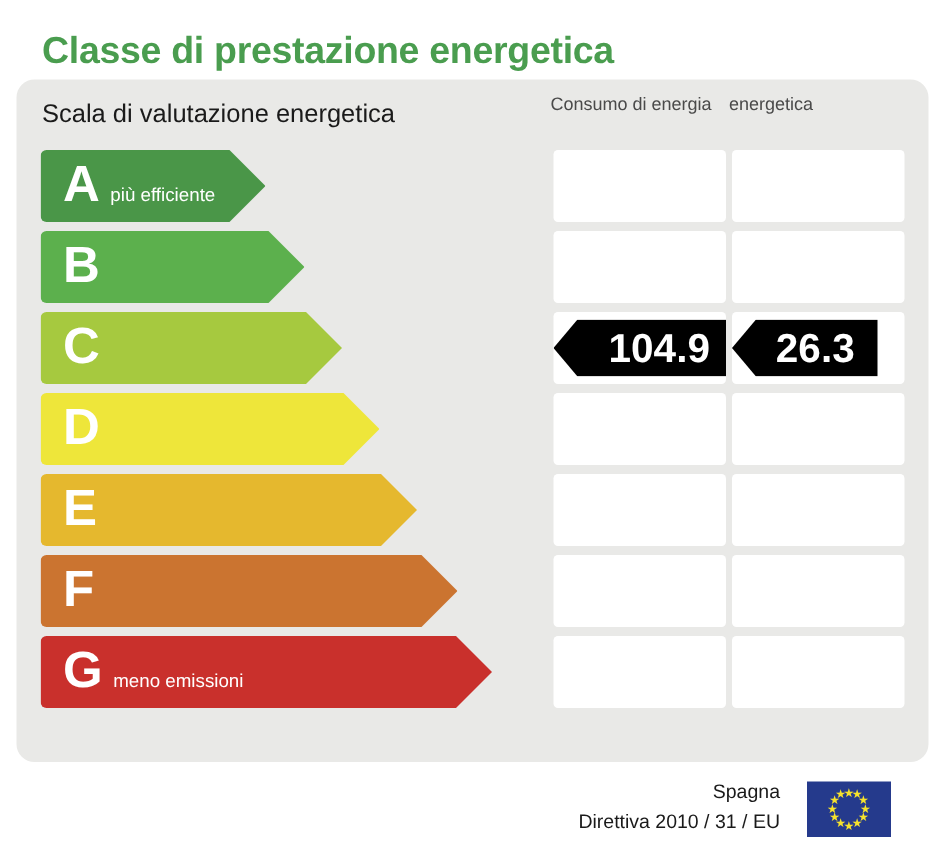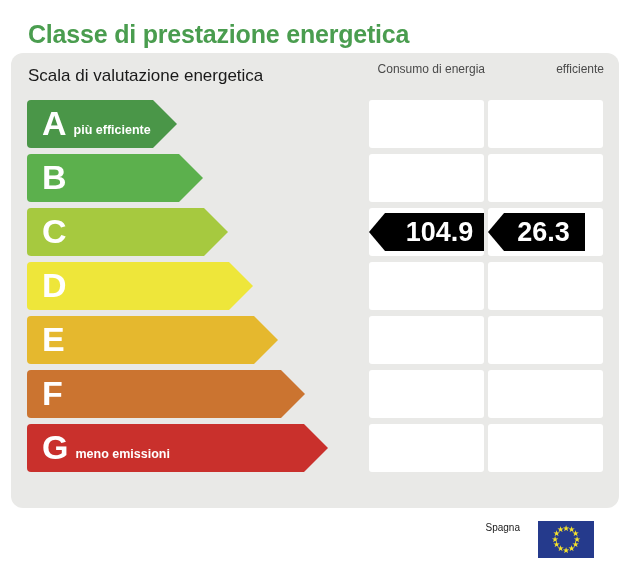--- a/index.html
+++ b/index.html
@@ -49,21 +49,21 @@
   .scale-heading {
     position: absolute;
     left: 28px;
     top: 66px;
     font-size: 17px;
     color: #1a1a1a;
     white-space: nowrap;
   }
   .col-head {
     position: absolute;
-    text-align: right;
+    text-align: left;
     color: #4a4a4a;
     font-size: 12px;
     line-height: 18px;
   }
   .col-head.energy { left: 367px; top: 60px; width: 118px; }
   .col-head.emission { left: 486px; top: 60px; width: 118px; }
   .col-head .l2 { display: block; font-size: 12.5px; }
 
   
   .row {
@@ -86,21 +86,21 @@
     padding-left: 15px;
   }
   .band .letter {
     font-size: 34px;
     font-weight: bold;
     line-height: 1;
     margin-top: -2px;
   }
   .band .sublabel {
     font-size: 12.5px;
-    font-weight: bold;
+    font-weight: normal;
     margin-left: 7px;
     margin-top: 12px;
     white-space: nowrap;
   }
 
   
   .cell {
     position: absolute;
     top: 0;
     height: 48px;
@@ -128,21 +128,21 @@
   .badge.energy   { left: 369px; width: 127px; }
   .badge.emission { left: 488px; width: 97px; }
 
   
   .footer-text {
     position: absolute;
     right: 110px;
     top: 518px;
     width: 260px;
     text-align: right;
-    font-size: 10px;
+    font-size: 13px;
     color: #1a1a1a;
     line-height: 20px;
   }
   .eu-flag {
     position: absolute;
     left: 538px;
     top: 521px;
     width: 56px;
     height: 37px;
     background: #253a8c;
@@ -164,21 +164,21 @@
 
   <div class="epc-panel"></div>
 
   <div class="scale-heading">Scala di valutazione energetica</div>
 
   <div class="col-head energy">
     <span>Consumo di energia</span>
   </div>
 
   <div class="col-head emission">
-    <span>efficiente</span>
+    <span>energetica</span>
   </div>
 
   <div id="rows-container">
       <div class="row" style="top: 100px;">
         <div class="band" style="width: 150px; background: rgb(74, 150, 72); clip-path: polygon(0px 0px, 126px 0px, 150px 24px, 126px 48px, 0px 48px); border-radius: 4px;">
           <span class="letter">A</span>
           <span class="sublabel">più efficiente</span>
         </div>
         <div class="cell energy"></div>
         <div class="cell emission"></div>
@@ -225,20 +225,21 @@
           <span class="letter">G</span>
           <span class="sublabel">meno emissioni</span>
         </div>
         <div class="cell energy"></div>
         <div class="cell emission"></div>
       </div>
     </div>
 
   <div class="footer-text">
     <div>Spagna</div>
+    <div>Direttiva 2010 / 31 / EU</div>
   </div>
 
   <div class="eu-flag" id="eu-flag">
       <span class="eu-star" style="left: 28px; top: 7.5px;">★</span>
       <span class="eu-star" style="left: 33.5px; top: 8.97372px;">★</span>
       <span class="eu-star" style="left: 37.5263px; top: 13px;">★</span>
       <span class="eu-star" style="left: 39px; top: 18.5px;">★</span>
       <span class="eu-star" style="left: 37.5263px; top: 24px;">★</span>
       <span class="eu-star" style="left: 33.5px; top: 28.0263px;">★</span>
       <span class="eu-star" style="left: 28px; top: 29.5px;">★</span>

